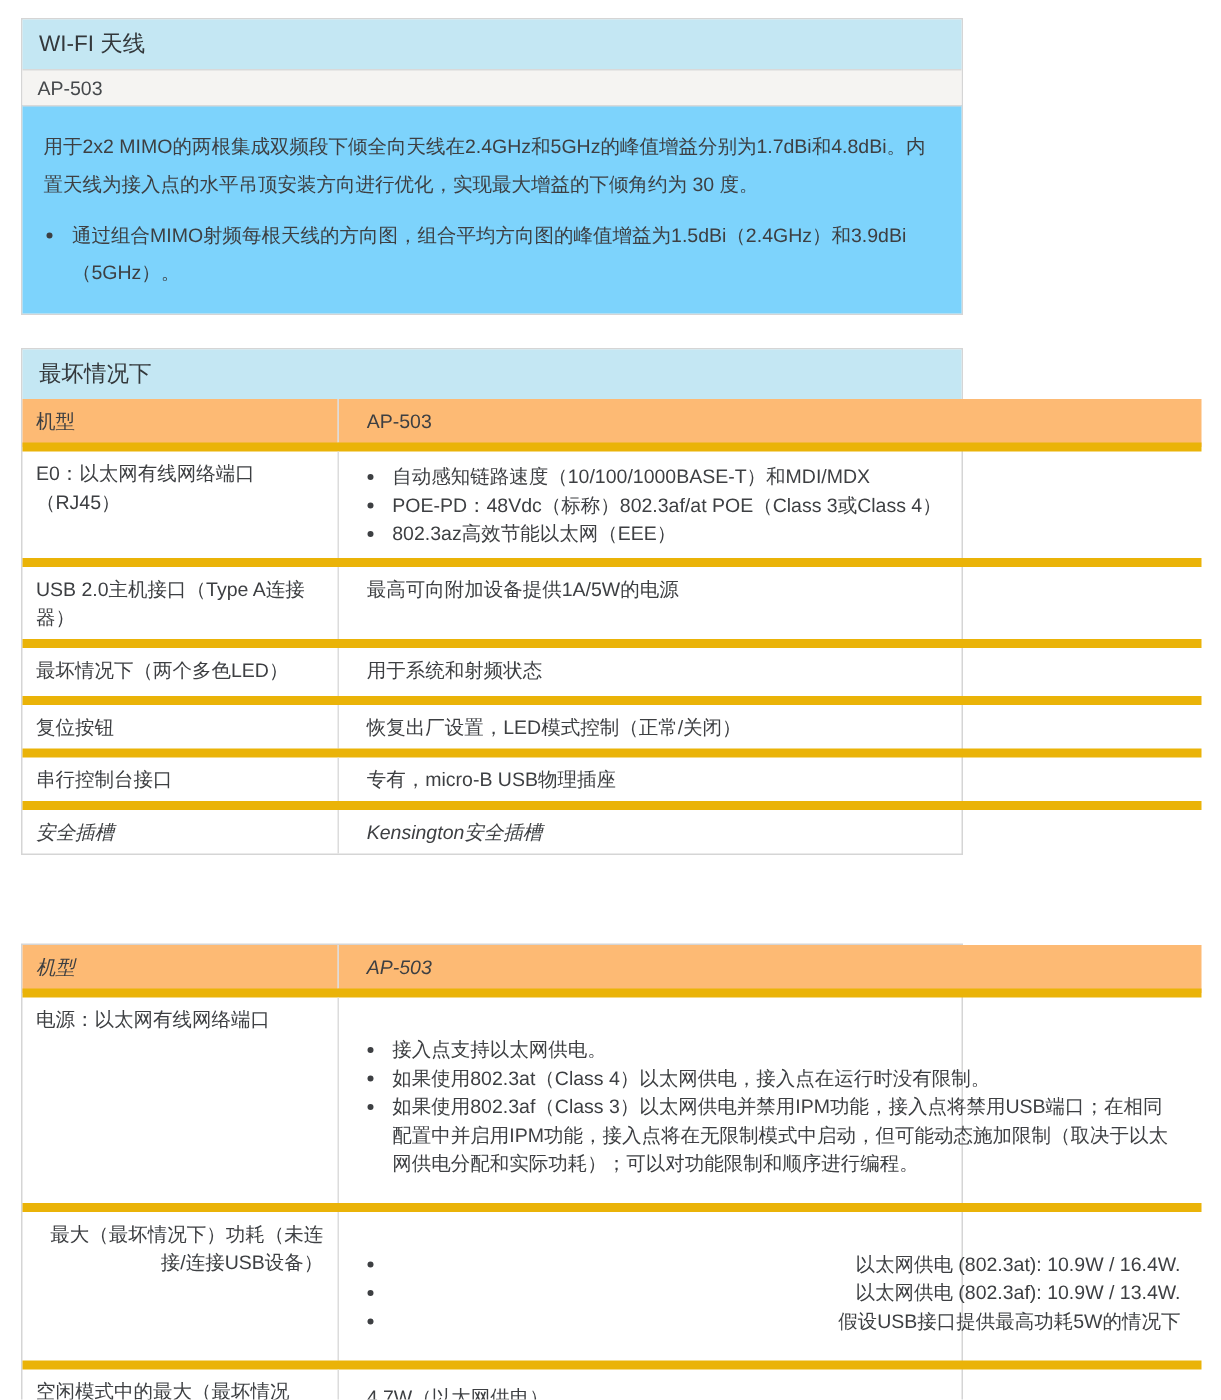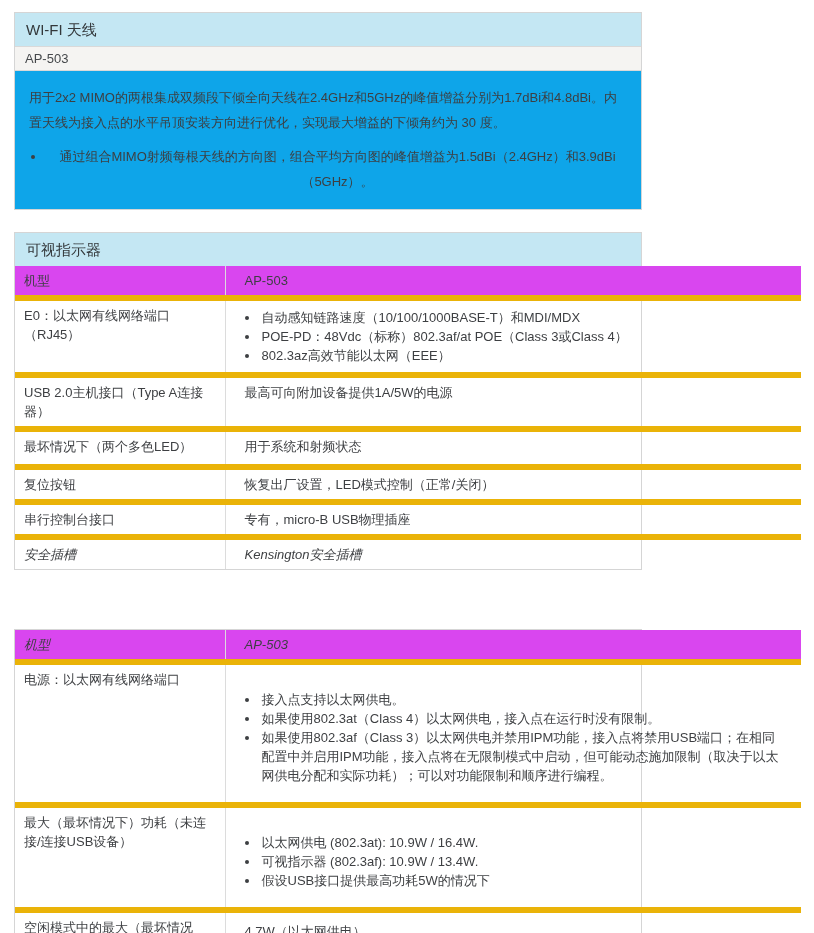--- a/index.html
+++ b/index.html
@@ -28,28 +28,28 @@
   .subrow {
     background: #f5f4f2;
     border-top: 1px solid #d9d9d9;
     padding: 4px 10px;
     font-size: 13px;
     line-height: 15px;
     color: #45484b;
   }
   .panel-body {
     border-top: 1px solid #d9d9d9;
-    background: #0ea5e9;
+    background: #7dd3fc;
     padding: 14px 14px 12px 14px;
     min-height: 139px;
     font-size: 13px;
     line-height: 25px;
   }
   .panel-body p { margin: 0; }
-  .panel-body ul { margin: 9px 0 0 0; padding-left: 17px; text-align: center; }
+  .panel-body ul { margin: 9px 0 0 0; padding-left: 17px; }
   .panel-body li { padding-left: 2px; }
 
   .mb-s1 { margin-bottom: 22px; }
   .mb-s2 { margin-bottom: 59px; }
 
   table.spec-table {
     border-collapse: collapse;
     table-layout: fixed;
     width: 786px;
     font-size: 13px;
@@ -59,31 +59,31 @@
   col.c1 { width: 210px; }
   col.c2 { width: 576px; }
   .spec-table td {
     vertical-align: top;
     border-top: 6px solid #eab308;
     padding: 5px 9px;
   }
   .spec-table td.cell-label { border-right: 1px solid #dcdcdc; }
   .spec-table td.cell-value { padding-left: 19px; padding-right: 14px; }
   .spec-table tr.head-row td {
-    background: #d946ef;
+    background: #fdba74;
     border-top: none;
   }
   .spec-table ul { margin: 2px 0 2px 0; padding-left: 15px; }
   .spec-table li { padding-left: 2px; }
   .spec-table ul.spaced { margin: 20px 0 12px 0; }
   td.val-pad { padding-top: 9px; }
 
   .h26 { height: 26px; } .h61 { height: 61px; } .h37 { height: 37px; }
   .h38 { height: 38px; } .h25 { height: 25px; } .h24 { height: 24px; }
-  .h23 { height: 23px; font-style: italic; } .h140 { height: 140px; } .h85 { height: 85px; }
+  .h23 { height: 23px; font-style: italic; } .h140 { height: 140px; } .h85 { height: 85px; text-align: right; }
   .h40 { height: 40px; }
 </style>
 </head>
 <body>
 
 <div class="page">
 
   <section class="panel mb-s1">
     <div class="panel-header">
       <span>WI-FI 天线</span>
@@ -94,21 +94,21 @@
     <div class="panel-body">
       <p>用于2x2 MIMO的两根集成双频段下倾全向天线在2.4GHz和5GHz的峰值增益分别为1.7dBi和4.8dBi。内置天线为接入点的水平吊顶安装方向进行优化，实现最大增益的下倾角约为 30 度。</p>
       <ul>
         <li>通过组合MIMO射频每根天线的方向图，组合平均方向图的峰值增益为1.5dBi（2.4GHz）和3.9dBi（5GHz）。</li>
       </ul>
     </div>
   </section>
 
   <section class="panel mb-s2">
     <div class="panel-header">
-      <span>可视指示器</span>
+      <span>最坏情况下</span>
     </div>
     <table class="spec-table">
       <colgroup>
           <col class="c1">
           <col class="c2">
         </colgroup>
       <tbody>
           <tr class="head-row h26">
         <td class="cell-label">机型</td>
         <td class="cell-value">AP-503</td>
@@ -166,21 +166,21 @@
             <li>如果使用802.3at（Class 4）以太网供电，接入点在运行时没有限制。</li>
             <li>如果使用802.3af（Class 3）以太网供电并禁用IPM功能，接入点将禁用USB端口；在相同配置中并启用IPM功能，接入点将在无限制模式中启动，但可能动态施加限制（取决于以太网供电分配和实际功耗）；可以对功能限制和顺序进行编程。</li>
           </ul>
         </td>
       </tr>
       <tr class="h85">
         <td class="cell-label">最大（最坏情况下）功耗（未连接/连接USB设备）</td>
         <td class="cell-value">
           <ul class="spaced">
             <li>以太网供电 (802.3at): 10.9W / 16.4W.</li>
-            <li>可视指示器 (802.3af): 10.9W / 13.4W.</li>
+            <li>以太网供电 (802.3af): 10.9W / 13.4W.</li>
             <li>假设USB接口提供最高功耗5W的情况下</li>
           </ul>
         </td>
       </tr>
       <tr class="h40">
         <td class="cell-label">空闲模式中的最大（最坏情况下）功耗</td>
         <td class="cell-value val-pad">4.7W（以太网供电）</td>
       </tr>
 
     </tbody>

